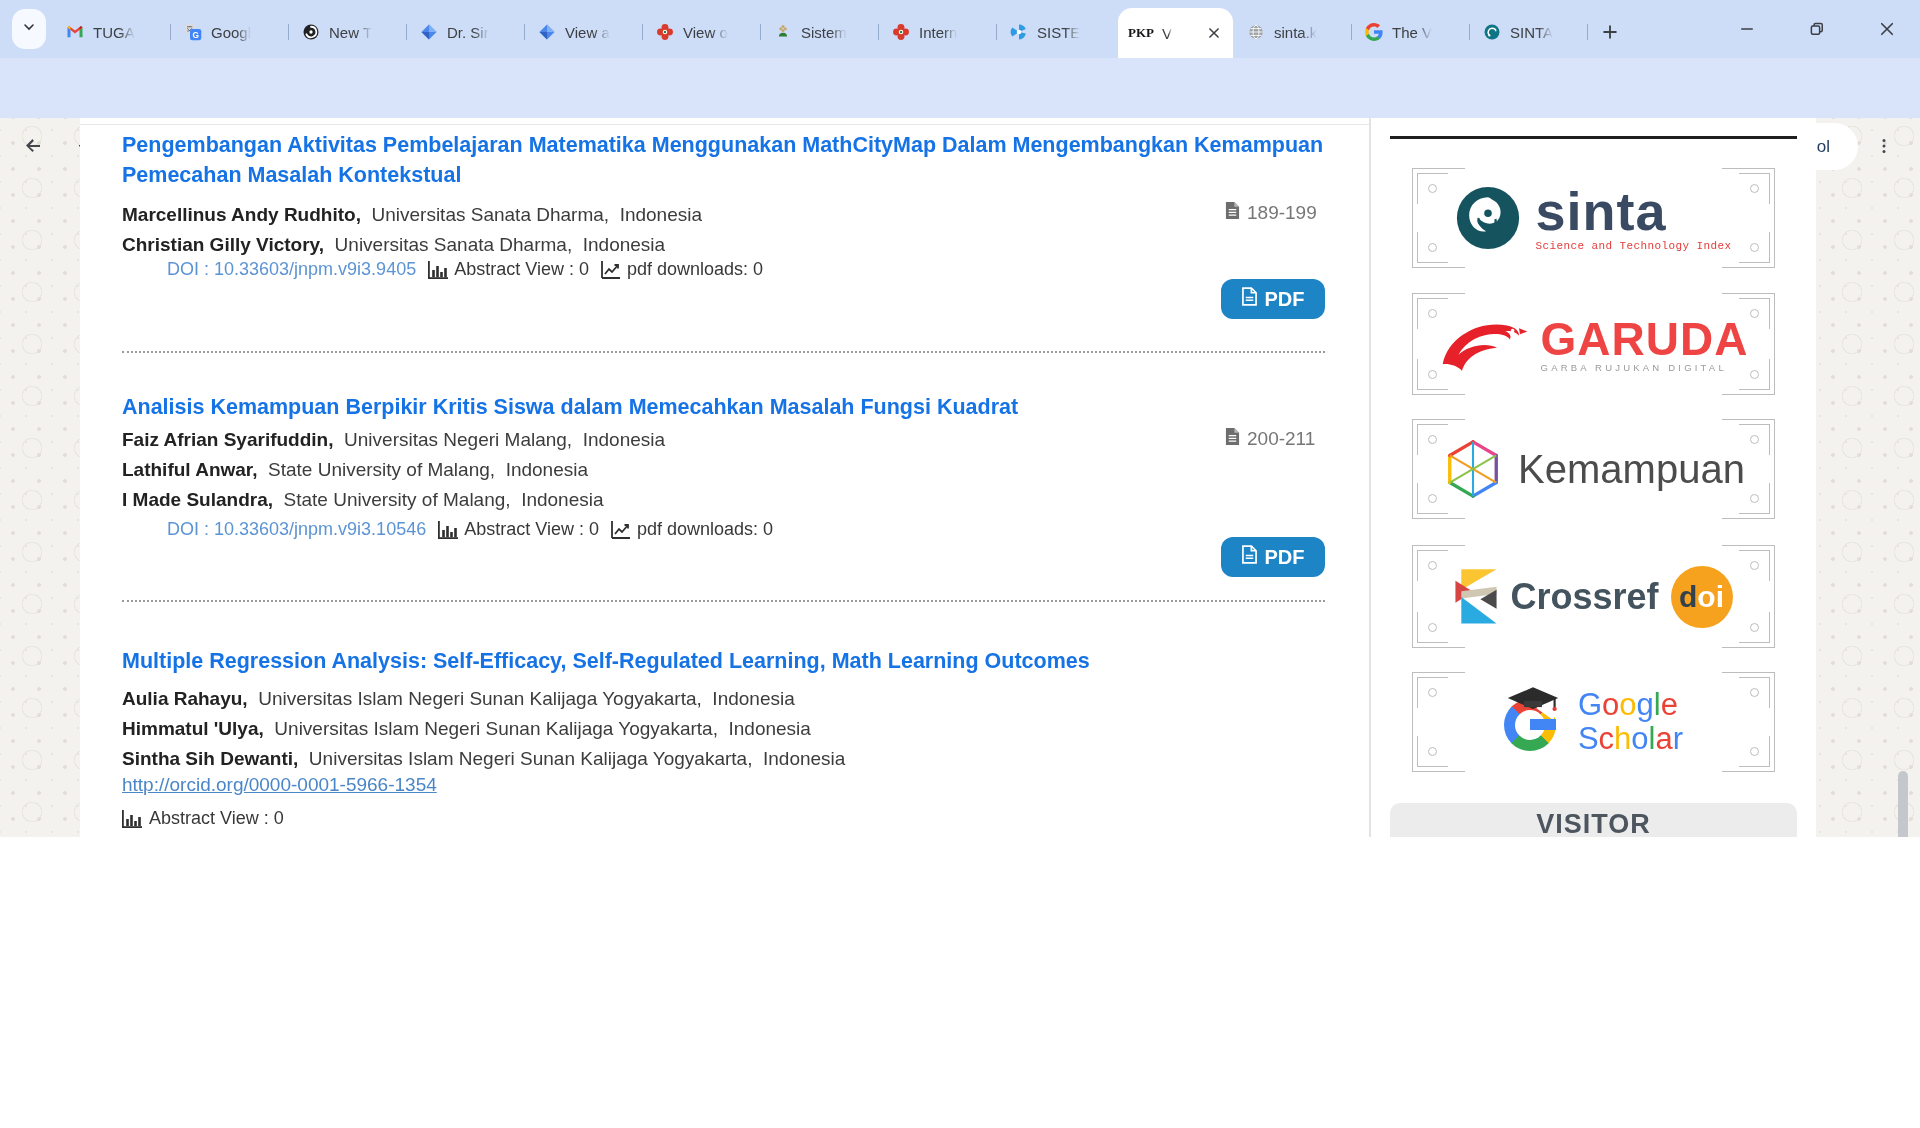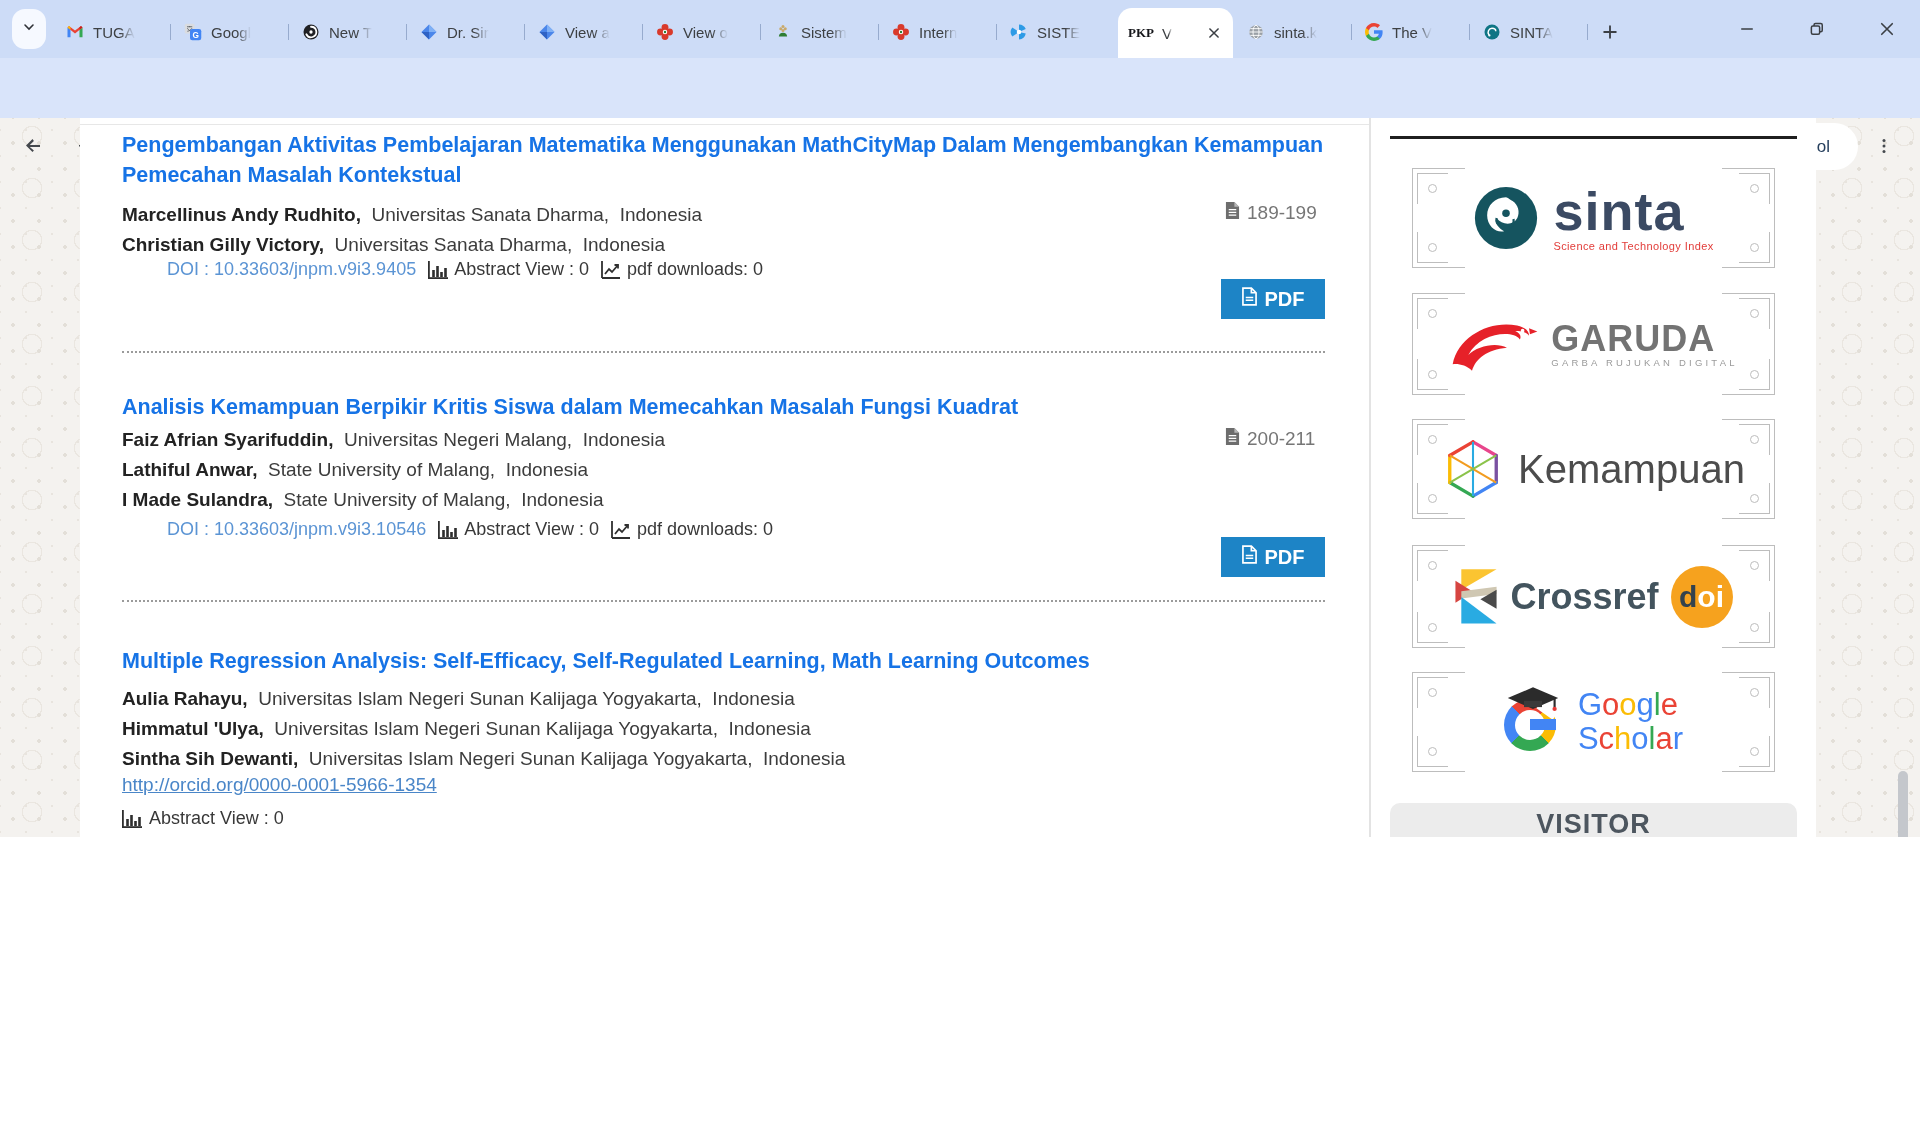--- a/index.html
+++ b/index.html
@@ -50,21 +50,21 @@
 
   
   .art-title{position:absolute;left:122px;color:#1673e6;font-size:21.5px;font-weight:700;line-height:30px;width:1215px;cursor:pointer;}
   .authors{position:absolute;left:122px;font-size:19px;line-height:30px;color:#3c3c3c;}
   .authors b{color:#222222;font-weight:700;}
   .authors .aff{white-space:pre-wrap;}
   .pages-badge{position:absolute;left:1225px;width:100px;display:flex;align-items:center;gap:7px;font-size:19px;color:#767676;}
   .doi-row{position:absolute;left:167px;display:flex;align-items:center;gap:6px;font-size:18px;color:#383838;}
   .doi-link{color:#5b94d4;cursor:pointer;}
   .stat-ic{width:20px;height:18px;margin-left:6px;}
-  .pdf-btn{position:absolute;left:1221px;width:104px;height:40px;background:#1d84c6;border-radius:0;display:flex;align-items:center;justify-content:center;gap:8px;color:#ffffff;font-size:20px;font-weight:700;cursor:pointer;}
+  .pdf-btn{position:absolute;left:1221px;width:104px;height:40px;background:#1d84c6;border-radius:12px;display:flex;align-items:center;justify-content:center;gap:8px;color:#ffffff;font-size:20px;font-weight:700;cursor:pointer;}
   .dot-sep{position:absolute;left:122px;width:1203px;border-top:2px dotted #9b9b9b;height:0;}
   .orcid-link{position:absolute;left:122px;font-size:19px;color:#4a86c8;text-decoration:underline;cursor:pointer;}
   .abs-row{position:absolute;left:122px;display:flex;align-items:center;gap:7px;font-size:18px;color:#383838;}
 
   
   .side-topline{position:absolute;left:1390px;top:136px;width:407px;height:3px;background:#1f1f1f;}
   .frame{position:absolute;left:1412px;width:363px;height:100px;background:#ffffff;display:flex;align-items:center;justify-content:center;cursor:pointer;}
   .corner{position:absolute;width:54px;height:54px;}
   .corner:before,.corner:after{content:"";position:absolute;border:0 solid #bdbdbd;}
   .c-tl{left:0;top:0;}  .c-tl:before{left:0;top:0;width:52px;height:52px;border-left-width:1px;border-top-width:1px;}
@@ -74,23 +74,23 @@
   .c-bl{left:0;bottom:0;} .c-bl:before{left:0;bottom:0;width:52px;height:52px;border-left-width:1px;border-bottom-width:1px;}
   .c-bl:after{left:5px;bottom:5px;width:30px;height:30px;border-left-width:1px;border-bottom-width:1px;}
   .c-br{right:0;bottom:0;} .c-br:before{right:0;bottom:0;width:52px;height:52px;border-right-width:1px;border-bottom-width:1px;}
   .c-br:after{right:5px;bottom:5px;width:30px;height:30px;border-right-width:1px;border-bottom-width:1px;}
   .corner i{position:absolute;width:7px;height:7px;border:1px solid #bdbdbd;border-radius:50%;}
   .c-tl i{left:16px;top:16px;} .c-tr i{right:16px;top:16px;} .c-bl i{left:16px;bottom:16px;} .c-br i{right:16px;bottom:16px;}
 
   .sinta-wrap{display:flex;align-items:center;gap:14px;}
   .sinta-txt{line-height:1;}
   .sinta-name{font-size:54px;font-weight:700;color:#3b4a63;letter-spacing:1px;}
-  .sinta-tag{font-size:11px;color:#e23c39;margin-top:3px;letter-spacing:.4px;}
+  .sinta-tag{font-size:11px;color:#e23c39;margin-top:3px;letter-spacing:.4px;font-family:Liberation Mono, monospace;}
   .garuda-wrap{display:flex;align-items:center;gap:10px;}
-  .garuda-txt .gname{font-size:36px;font-weight:800;color:#737373;letter-spacing:1px;line-height:1;}
+  .garuda-txt .gname{font-size:46px;font-weight:800;color:#ef4444;letter-spacing:1px;line-height:1;}
   .garuda-txt .gtag{font-size:9.5px;color:#9a9a9a;letter-spacing:3.2px;}
   .dim-wrap{display:flex;align-items:center;gap:14px;}
   .dim-name{font-size:40px;font-weight:400;color:#4c4c4c;}
   .cr-wrap{display:flex;align-items:center;gap:12px;}
   .cr-name{font-size:36px;font-weight:700;color:#43545e;}
   .doi-circle{width:62px;height:62px;border-radius:50%;background:#f6a21e;display:flex;align-items:center;justify-content:center;font-size:30px;font-weight:800;}
   .gs-wrap{display:flex;align-items:center;gap:16px;}
   .gs-glogo{position:relative;width:58px;height:58px;}
   .gs-ring{position:absolute;left:0;top:6px;width:52px;height:52px;border-radius:50%;
     background:conic-gradient(from -45deg,#ea4335 0 90deg,#fbbc05 90deg 180deg,#34a853 180deg 270deg,#4285f4 270deg 360deg);}

